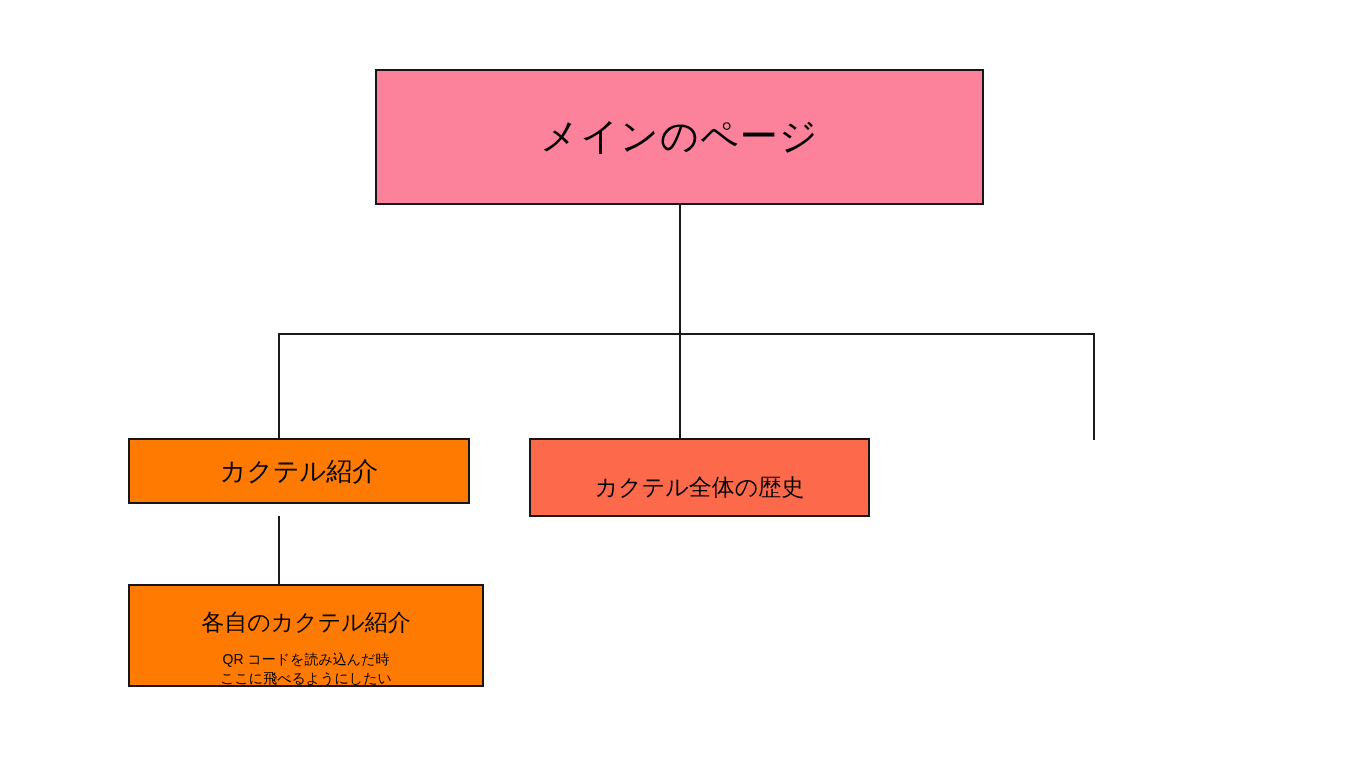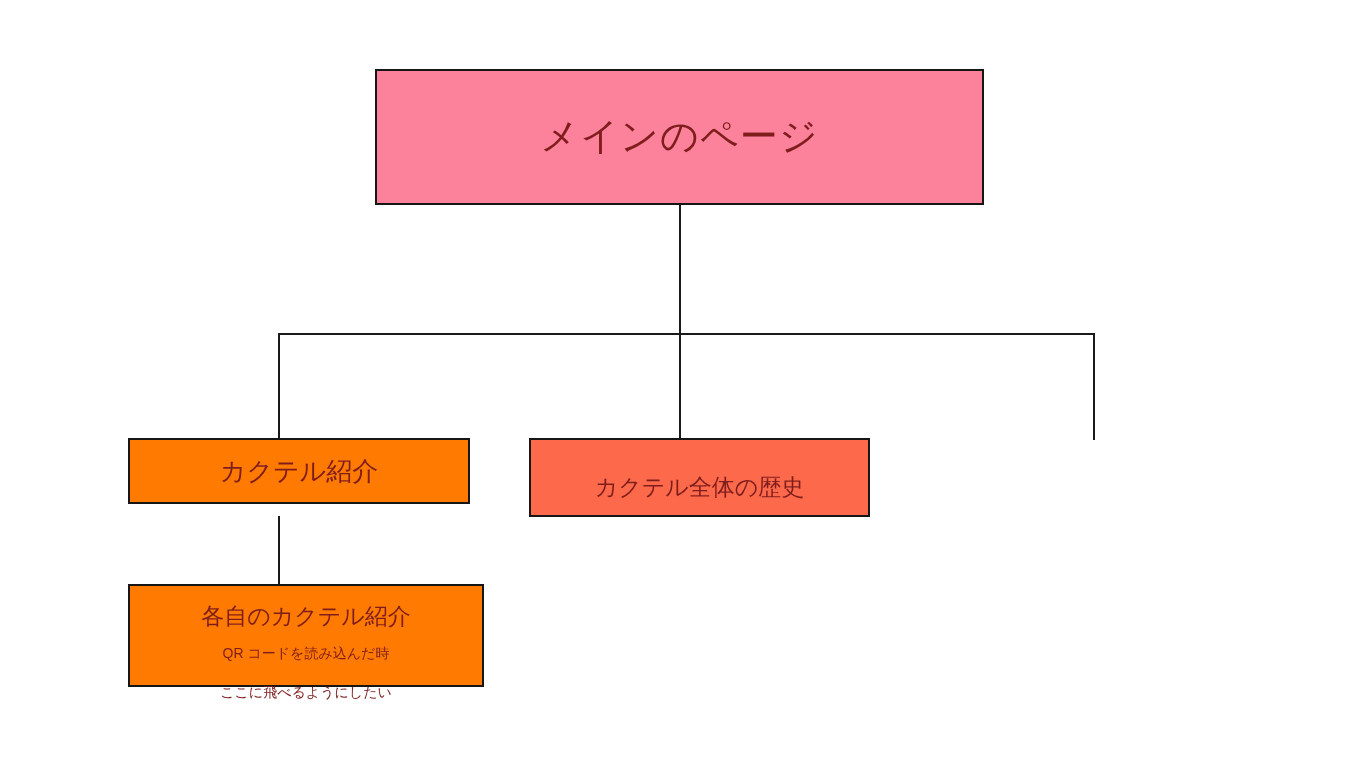--- a/index.html
+++ b/index.html
@@ -30,21 +30,21 @@
 
   
   .node {
     position: absolute;
     box-sizing: border-box;
     border: 2px solid #161616;
     display: flex;
     flex-direction: column;
     align-items: center;
     justify-content: center;
-    color: #7f1d1d;
+    color: #000000;
     text-align: right;
     line-height: 1.25;
   }
 
   .node-root {
     left: 375px;
     top: 69px;
     width: 609px;
     height: 136px;
     background: #fc819b;
@@ -78,33 +78,32 @@
   }
   .node-c .title { font-size: 30px; }
 
   .node-a1 {
     left: 128px;
     top: 584px;
     width: 356px;
     height: 103px;
     background: #ff7a00;
     justify-content: flex-start;
-    padding-top: 16px;
+    padding-top: 22px;
   }
   .node-a1 .title { font-size: 23px; }
   .node-a1 .subline {
     font-size: 14px;
     margin-top: 2px;
   }
   .node-a1 .sub-wrap {
     margin-top: 12px;
     display: flex;
     flex-direction: column;
     align-items: center;
-    gap: 20px;
   }
 </style>
 </head>
 <body>
 
 <div id="canvas">
 
   <div class="conn conn-v" style="left:679px; top:205px; height:130px;"></div>
 
   <div class="conn conn-h" style="left:278px; top:333px; width:817px;"></div>

